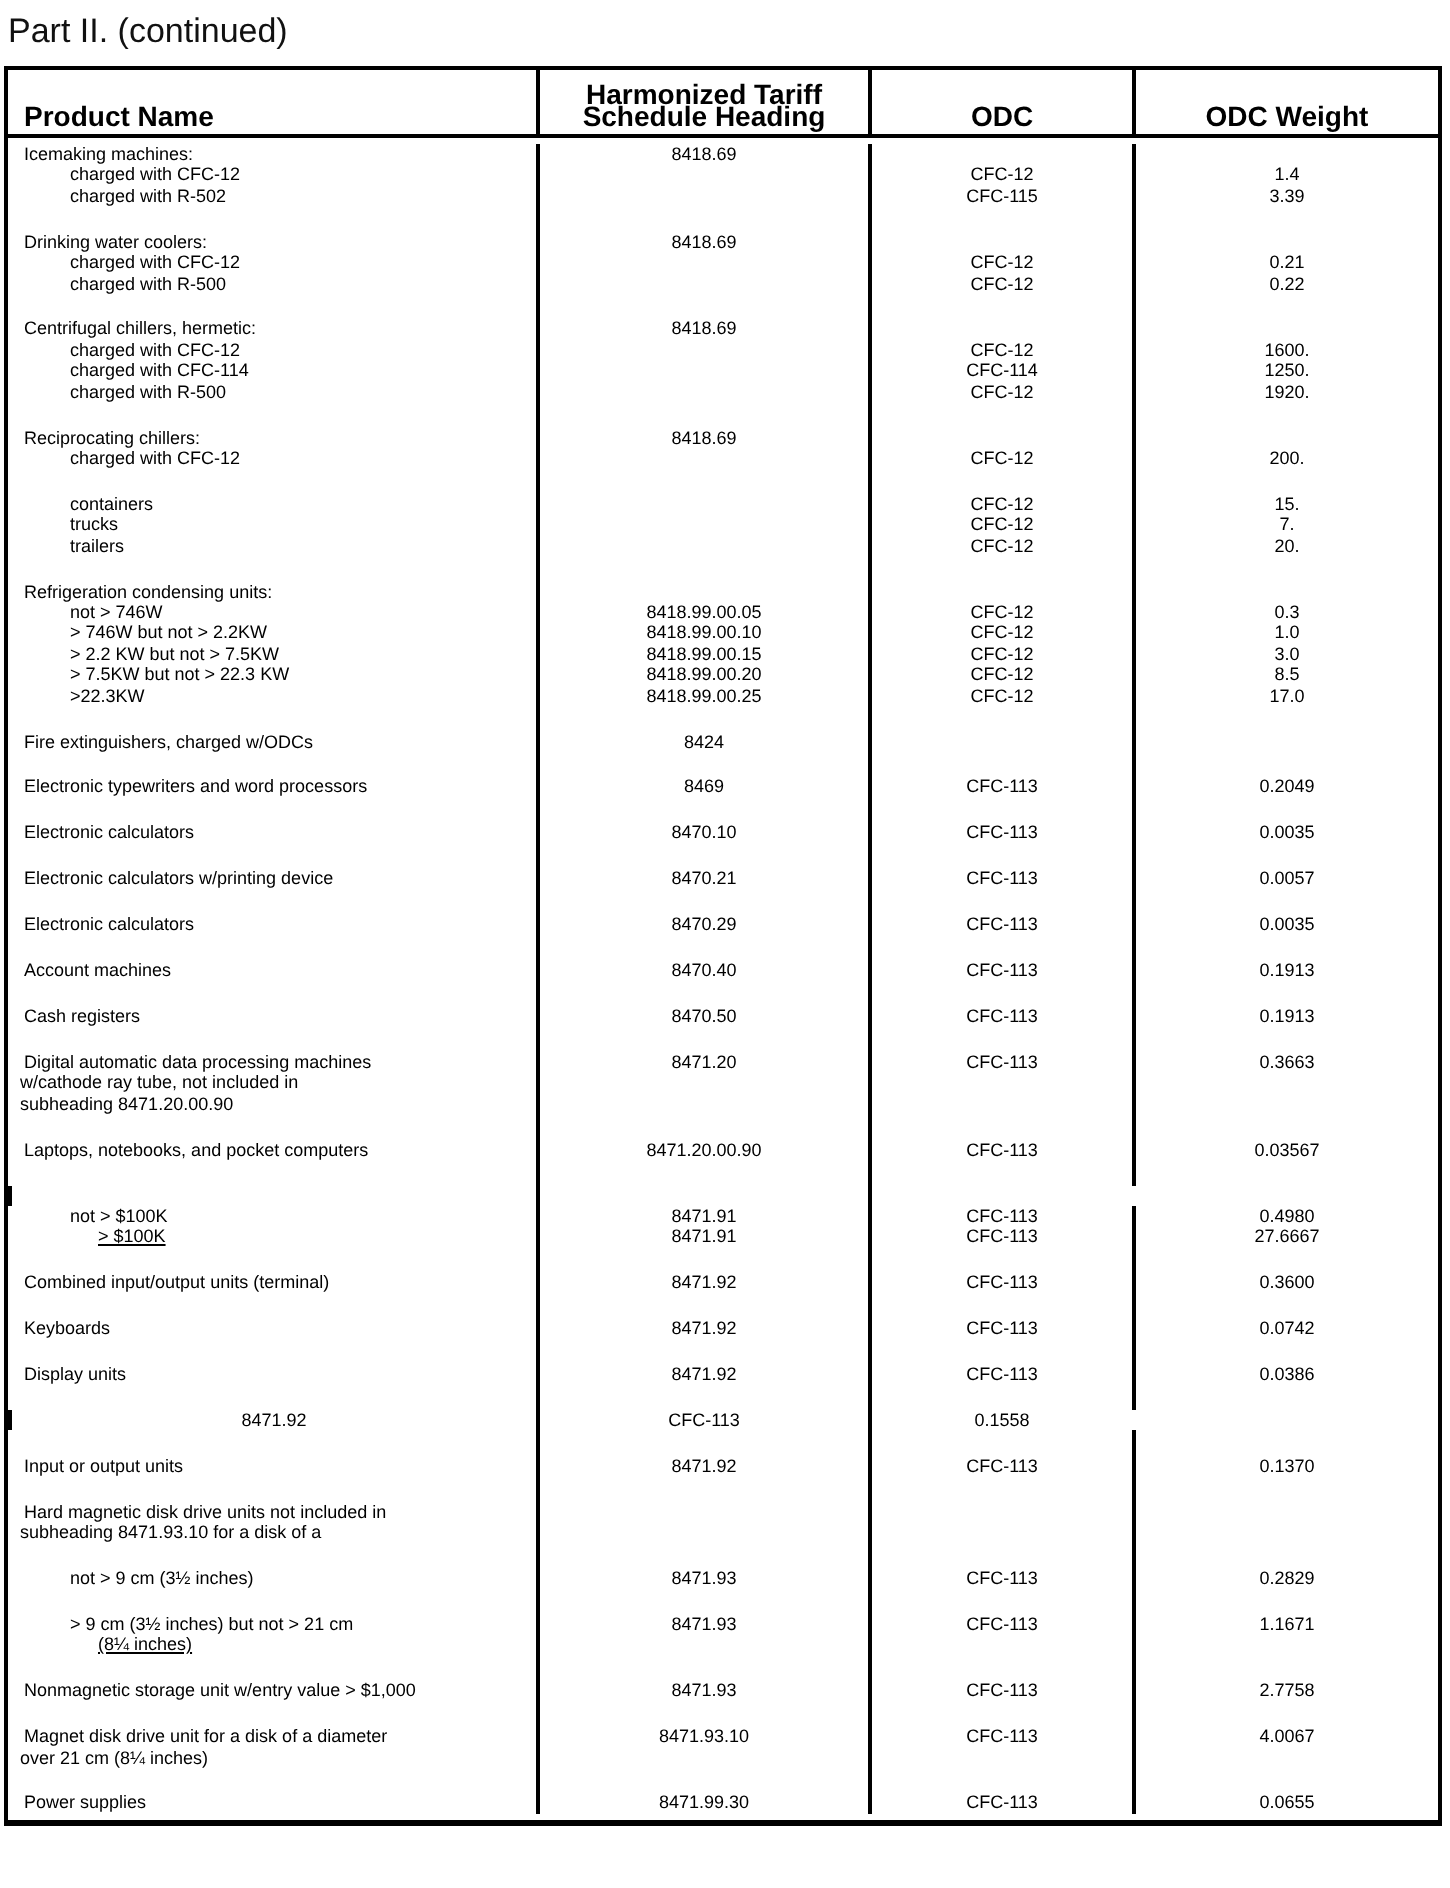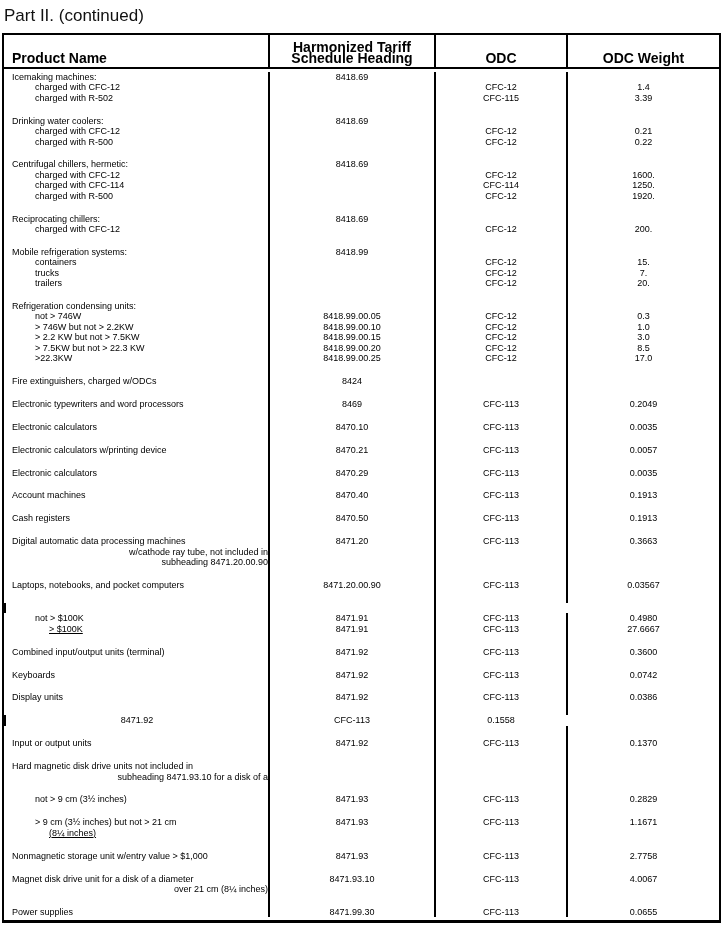--- a/index.html
+++ b/index.html
@@ -49,21 +49,21 @@
   }
   .trow .c {
     font-size:9px;
     line-height:10.4px;
     min-height:10.4px;
     white-space:nowrap;
     overflow:hidden;
   }
   .c1, .c2, .c3 { border-left:2px solid #000; text-align:center; }
   .c0 { padding-left:8px; }
-  .c0.ind1 { padding-left:6px;text-align:right; }
+  .c0.ind1 { padding-left:6px; }
   .c0.ind2 { padding-left:31px; }
   .c0.ind3 { padding-left:45px;text-decoration:underline; }
   .trow.spacer .c { min-height:12.5px; }
 </style>
 </head>
 <body>
 
 <div class="page">
   <div class="page-title">Part II. (continued)</div>
 
@@ -174,26 +174,20 @@
           <div class="c c2">CFC-12</div>
           <div class="c c3">200.</div>
         </div>
         <div class="trow spacer">
           <div class="c c0"></div>
           <div class="c c1"></div>
           <div class="c c2"></div>
           <div class="c c3"></div>
         </div>
         <div class="trow">
-          <div class="c c0">Mobile refrigeration systems:</div>
-          <div class="c c1">8418.99</div>
-          <div class="c c2"></div>
-          <div class="c c3"></div>
-        </div>
-        <div class="trow">
           <div class="c c0 ind2">containers</div>
           <div class="c c1"></div>
           <div class="c c2">CFC-12</div>
           <div class="c c3">15.</div>
         </div>
         <div class="trow">
           <div class="c c0 ind2">trucks</div>
           <div class="c c1"></div>
           <div class="c c2">CFC-12</div>
           <div class="c c3">7.</div>

